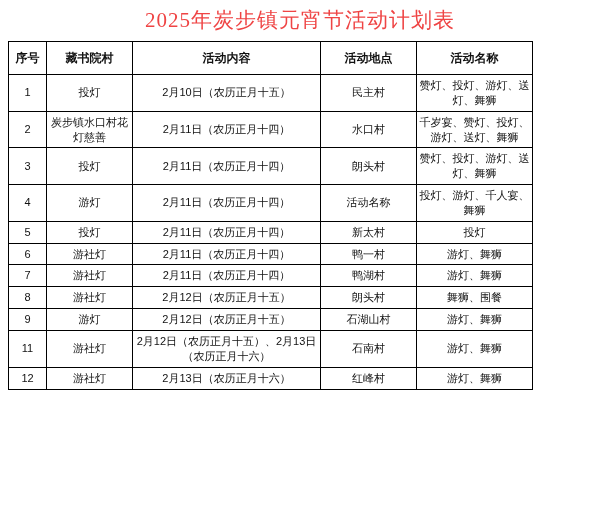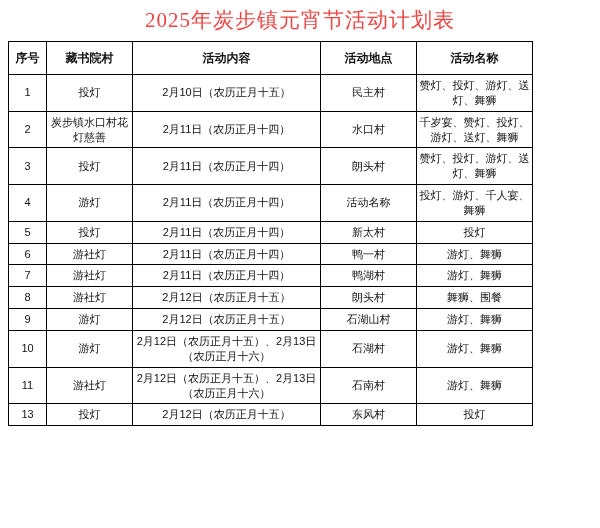--- a/index.html
+++ b/index.html
@@ -143,35 +143,28 @@
         <td>舞狮、围餐</td>
       </tr>
       <tr>
         <td class="idx">9</td>
         <td>游灯</td>
         <td class="time">2月12日（农历正月十五）</td>
         <td>石湖山村</td>
         <td>游灯、舞狮</td>
       </tr>
       <tr>
-        <td class="idx">10</td>
-        <td>游灯</td>
-        <td class="time">2月12日（农历正月十五）、2月13日（农历正月十六）</td>
-        <td>石湖村</td>
-        <td>游灯、舞狮</td>
-      </tr>
-      <tr>
         <td class="idx">11</td>
         <td>游社灯</td>
         <td class="time">2月12日（农历正月十五）、2月13日（农历正月十六）</td>
         <td>石南村</td>
         <td>游灯、舞狮</td>
       </tr>
       <tr>
-        <td class="idx">13</td>
-        <td>投灯</td>
-        <td class="time">2月12日（农历正月十五）</td>
-        <td>东风村</td>
-        <td>投灯</td>
+        <td class="idx">12</td>
+        <td>游社灯</td>
+        <td class="time">2月13日（农历正月十六）</td>
+        <td>红峰村</td>
+        <td>游灯、舞狮</td>
       </tr>
     </tbody>
   </table>
 </div>
 
 </body></html>

